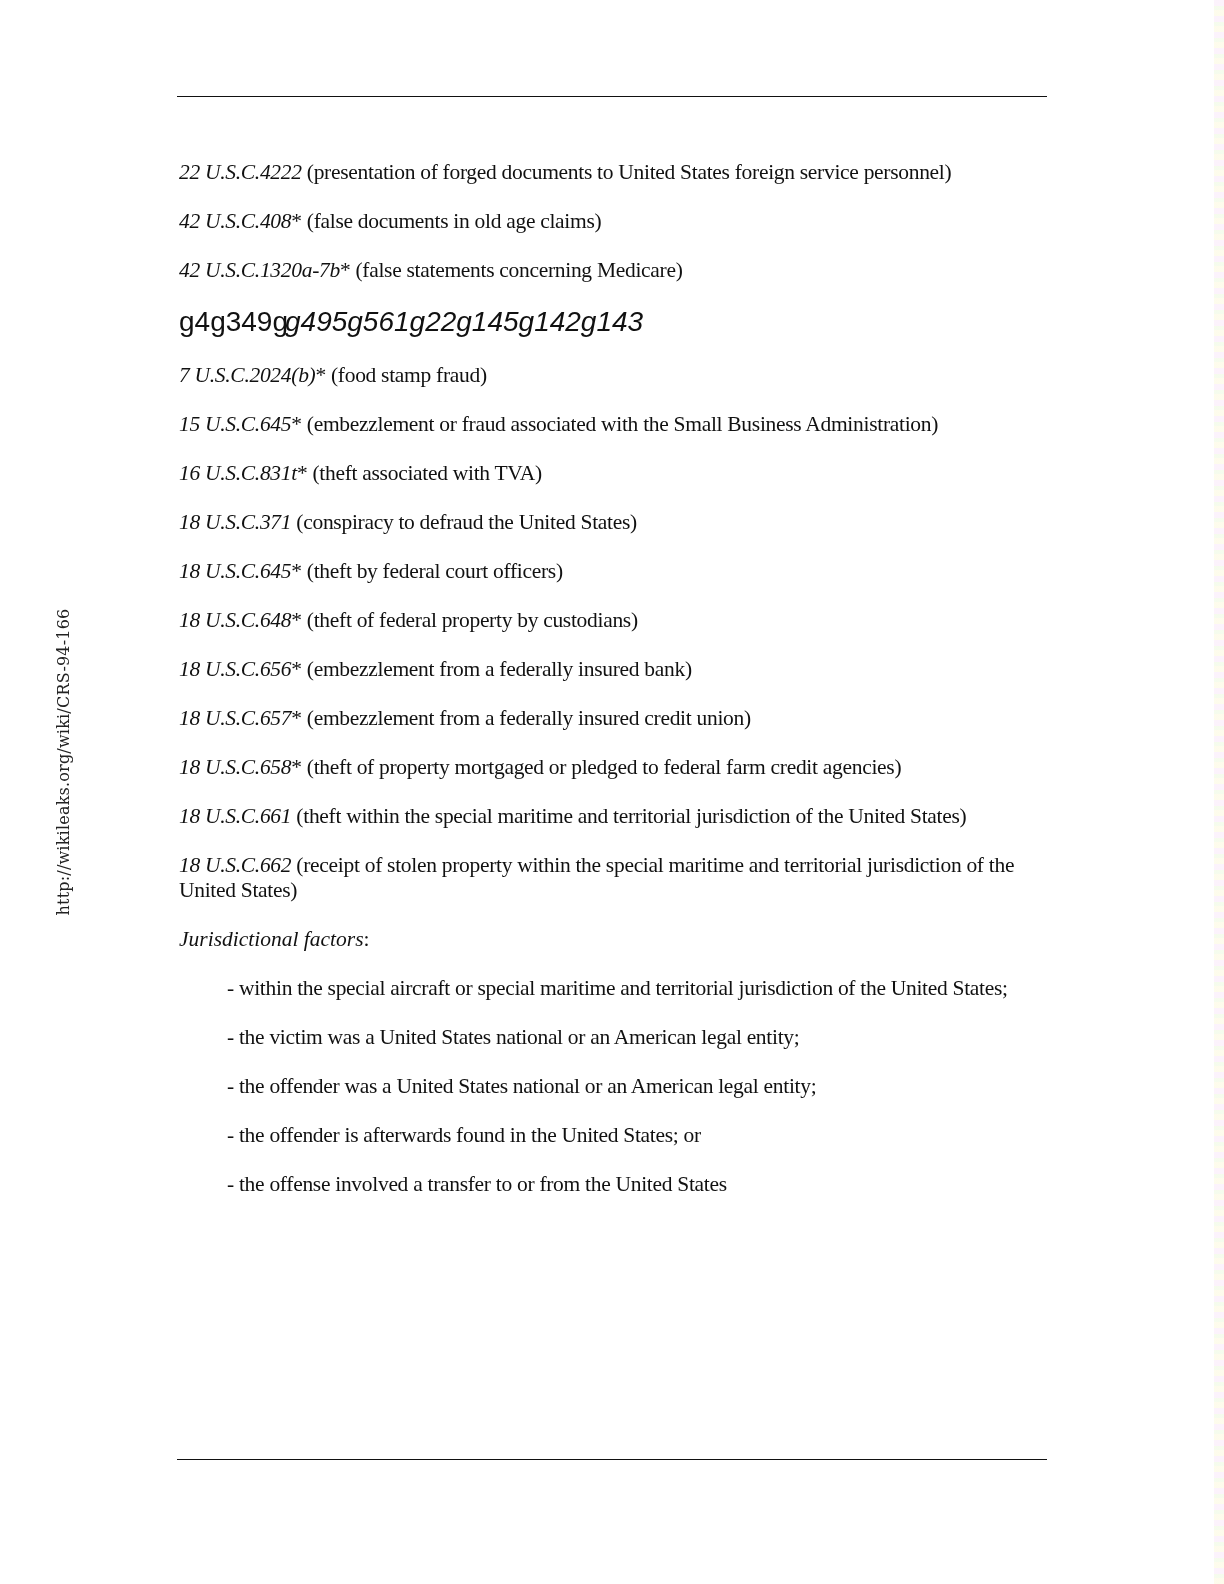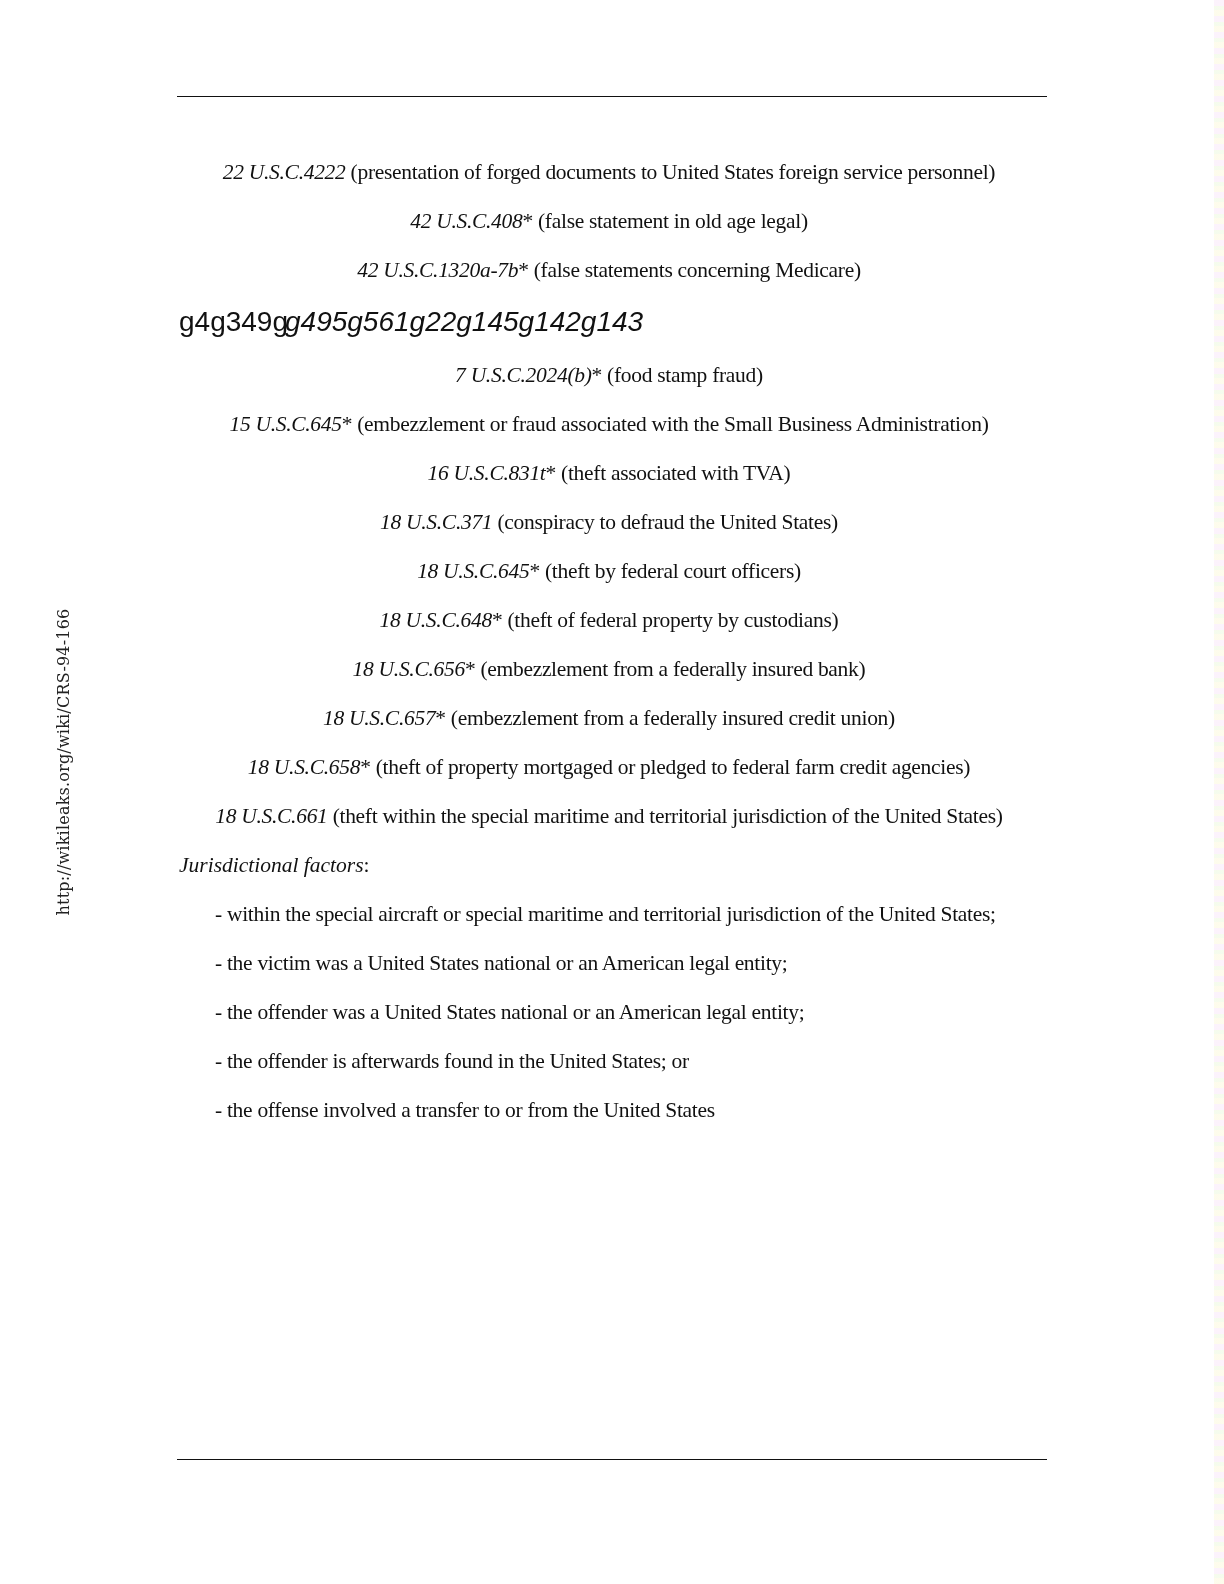--- a/index.html
+++ b/index.html
@@ -57,21 +57,20 @@
       left: 179px;
       top: 160px;
       width: 860px;
     }
 
     .entry {
       font-size: 21.5px;
       line-height: 25px;
       margin: 0 0 24px 0;
       letter-spacing: -0.3px;
-      text-align: center;
     }
     .entry .cite { font-style: italic; }
 
     .garbled-heading {
       font-family: "Liberation Sans", "DejaVu Sans", sans-serif;
       font-size: 28px;
       line-height: 30px;
       margin: 12px 0 26px 0;
       color: #111111;
       position: relative;
@@ -91,58 +90,59 @@
     .factors-label {
       font-style: italic;
       font-size: 21.5px;
       line-height: 25px;
       margin: 0 0 24px 0;
     }
 
     .factor {
       font-size: 21.5px;
       line-height: 25px;
-      margin: 0 0 24px 36px;
+      margin: 0 0 24px 48px;
       width: 790px;
       letter-spacing: -0.3px;
     }
   </style>
 </head>
 <body>
 
 <div class="rule top"></div>
 
 <div class="side-url">http://wikileaks.org/wiki/CRS-94-166</div>
 
 <div class="right-edge"></div>
 
 <div class="content">
 
   <div>
     <p class="entry"><span class="cite">22 U.S.C.4222</span><span> (presentation of forged documents to United States foreign service personnel)</span></p>
-    <p class="entry"><span class="cite">42 U.S.C.408</span><span>* (false statement in old age legal)</span></p>
+    <p class="entry"><span class="cite">42 U.S.C.408</span><span>* (false documents in old age claims)</span></p>
     <p class="entry"><span class="cite">42 U.S.C.1320a-7b</span><span>* (false statements concerning Medicare)</span></p>
   </div>
 
   <div class="garbled-heading">
     <span class="layer"><span>g4g349g</span></span>
     <span class="layer overlay"><span>g495g561</span><span>g22g145g142g143</span></span>
   </div>
 
   <div>
     <p class="entry"><span class="cite">7 U.S.C.2024(b)</span><span>* (food stamp fraud)</span></p>
     <p class="entry"><span class="cite">15 U.S.C.645</span><span>* (embezzlement or fraud associated with the Small Business Administration)</span></p>
     <p class="entry"><span class="cite">16 U.S.C.831t</span><span>* (theft associated with TVA)</span></p>
     <p class="entry"><span class="cite">18 U.S.C.371</span><span> (conspiracy to defraud the United States)</span></p>
     <p class="entry"><span class="cite">18 U.S.C.645</span><span>* (theft by federal court officers)</span></p>
     <p class="entry"><span class="cite">18 U.S.C.648</span><span>* (theft of federal property by custodians)</span></p>
     <p class="entry"><span class="cite">18 U.S.C.656</span><span>* (embezzlement from a federally insured bank)</span></p>
     <p class="entry"><span class="cite">18 U.S.C.657</span><span>* (embezzlement from a federally insured credit union)</span></p>
     <p class="entry"><span class="cite">18 U.S.C.658</span><span>* (theft of property mortgaged or pledged to federal farm credit agencies)</span></p>
     <p class="entry"><span class="cite">18 U.S.C.661</span><span> (theft within the special maritime and territorial jurisdiction of the United States)</span></p>
+    <p class="entry"><span class="cite">18 U.S.C.662</span><span> (receipt of stolen property within the special maritime and territorial jurisdiction of the United States)</span></p>
   </div>
 
   <p class="factors-label"><span>Jurisdictional factors</span><span style="font-style:normal">:</span></p>
 
   <div>
     <p class="factor">- within the special aircraft or special maritime and territorial jurisdiction of the United States;</p>
     <p class="factor">- the victim was a United States national or an American legal entity;</p>
     <p class="factor">- the offender was a United States national or an American legal entity;</p>
     <p class="factor">- the offender is afterwards found in the United States; or</p>
     <p class="factor">- the offense involved a transfer to or from the United States</p>

